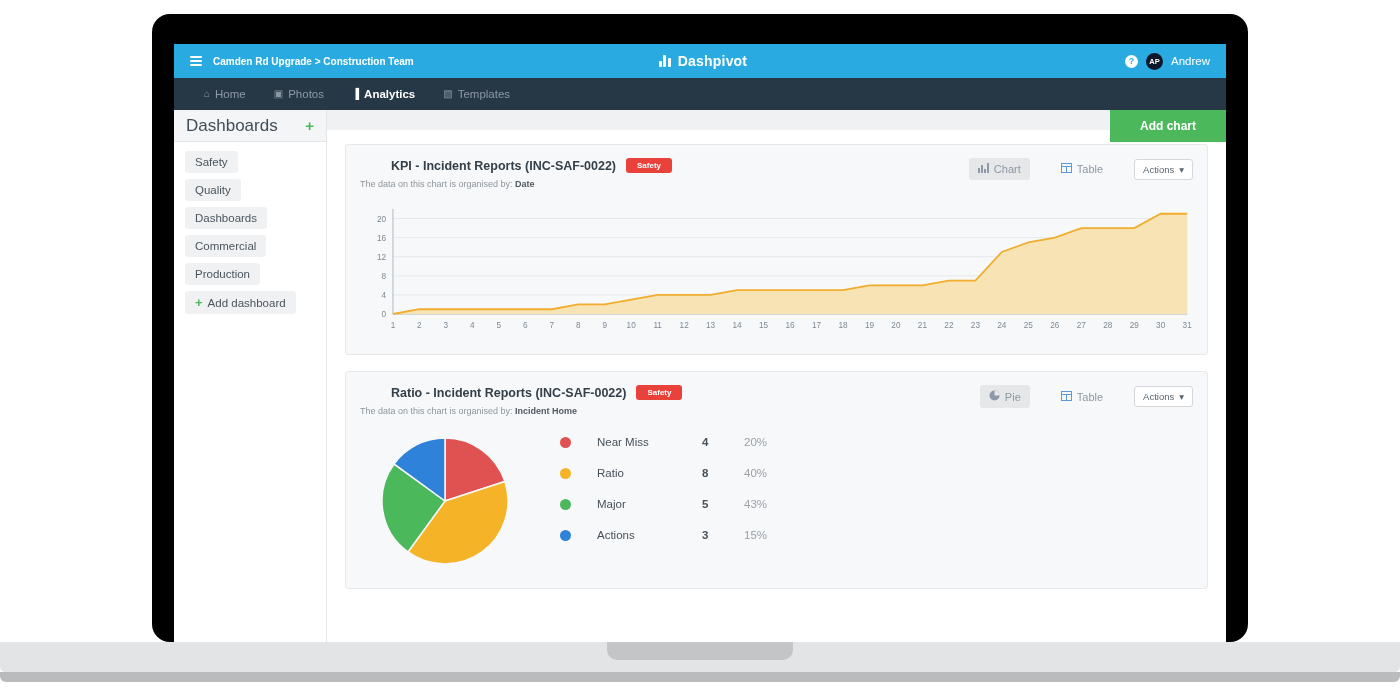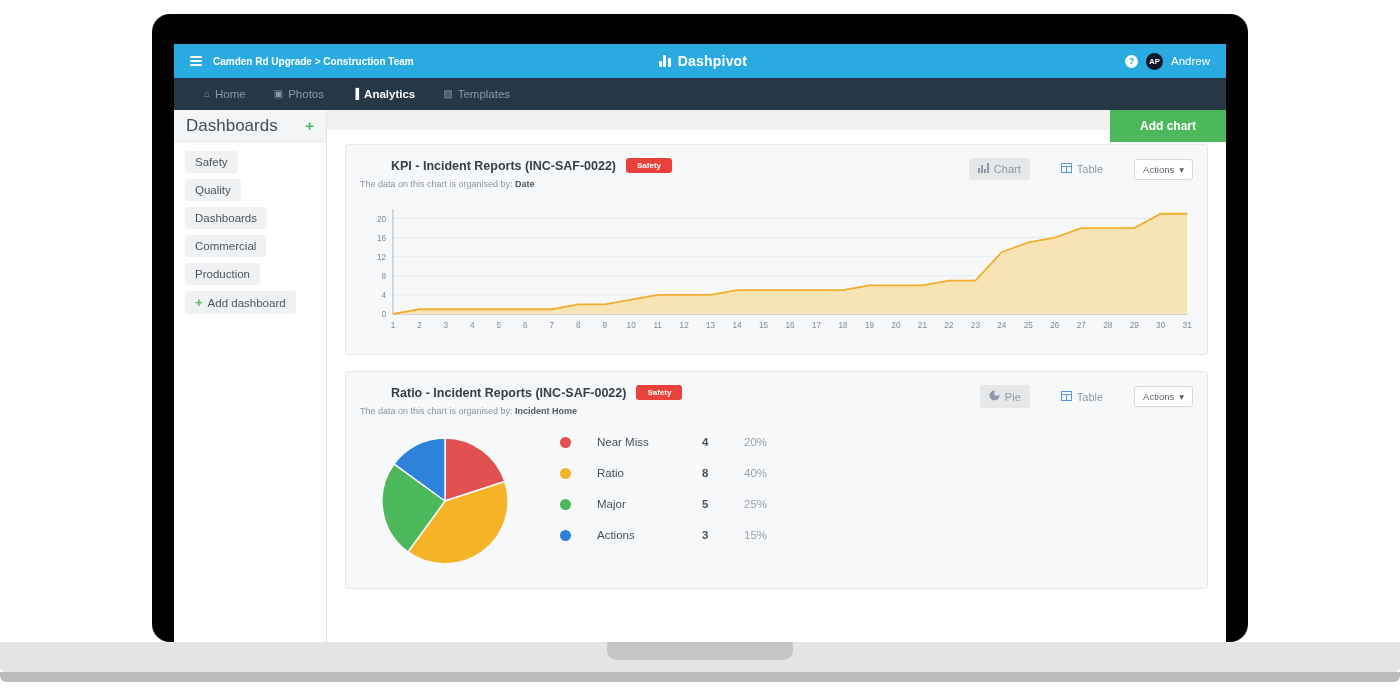--- a/index.html
+++ b/index.html
@@ -446,21 +446,21 @@
                 <div class="legend-row">
                   <span class="dot" style="background:#f5b328"></span>
                   <span class="lg-label">Ratio</span>
                   <span class="lg-count">8</span>
                   <span class="lg-pct">40%</span>
                 </div>
                 <div class="legend-row">
                   <span class="dot" style="background:#4cb85c"></span>
                   <span class="lg-label">Major</span>
                   <span class="lg-count">5</span>
-                  <span class="lg-pct">25%</span>
+                  <span class="lg-pct">43%</span>
                 </div>
                 <div class="legend-row">
                   <span class="dot" style="background:#2e82d9"></span>
                   <span class="lg-label">Actions</span>
                   <span class="lg-count">3</span>
                   <span class="lg-pct">15%</span>
                 </div>
               </div>
             </div>
           </div>

